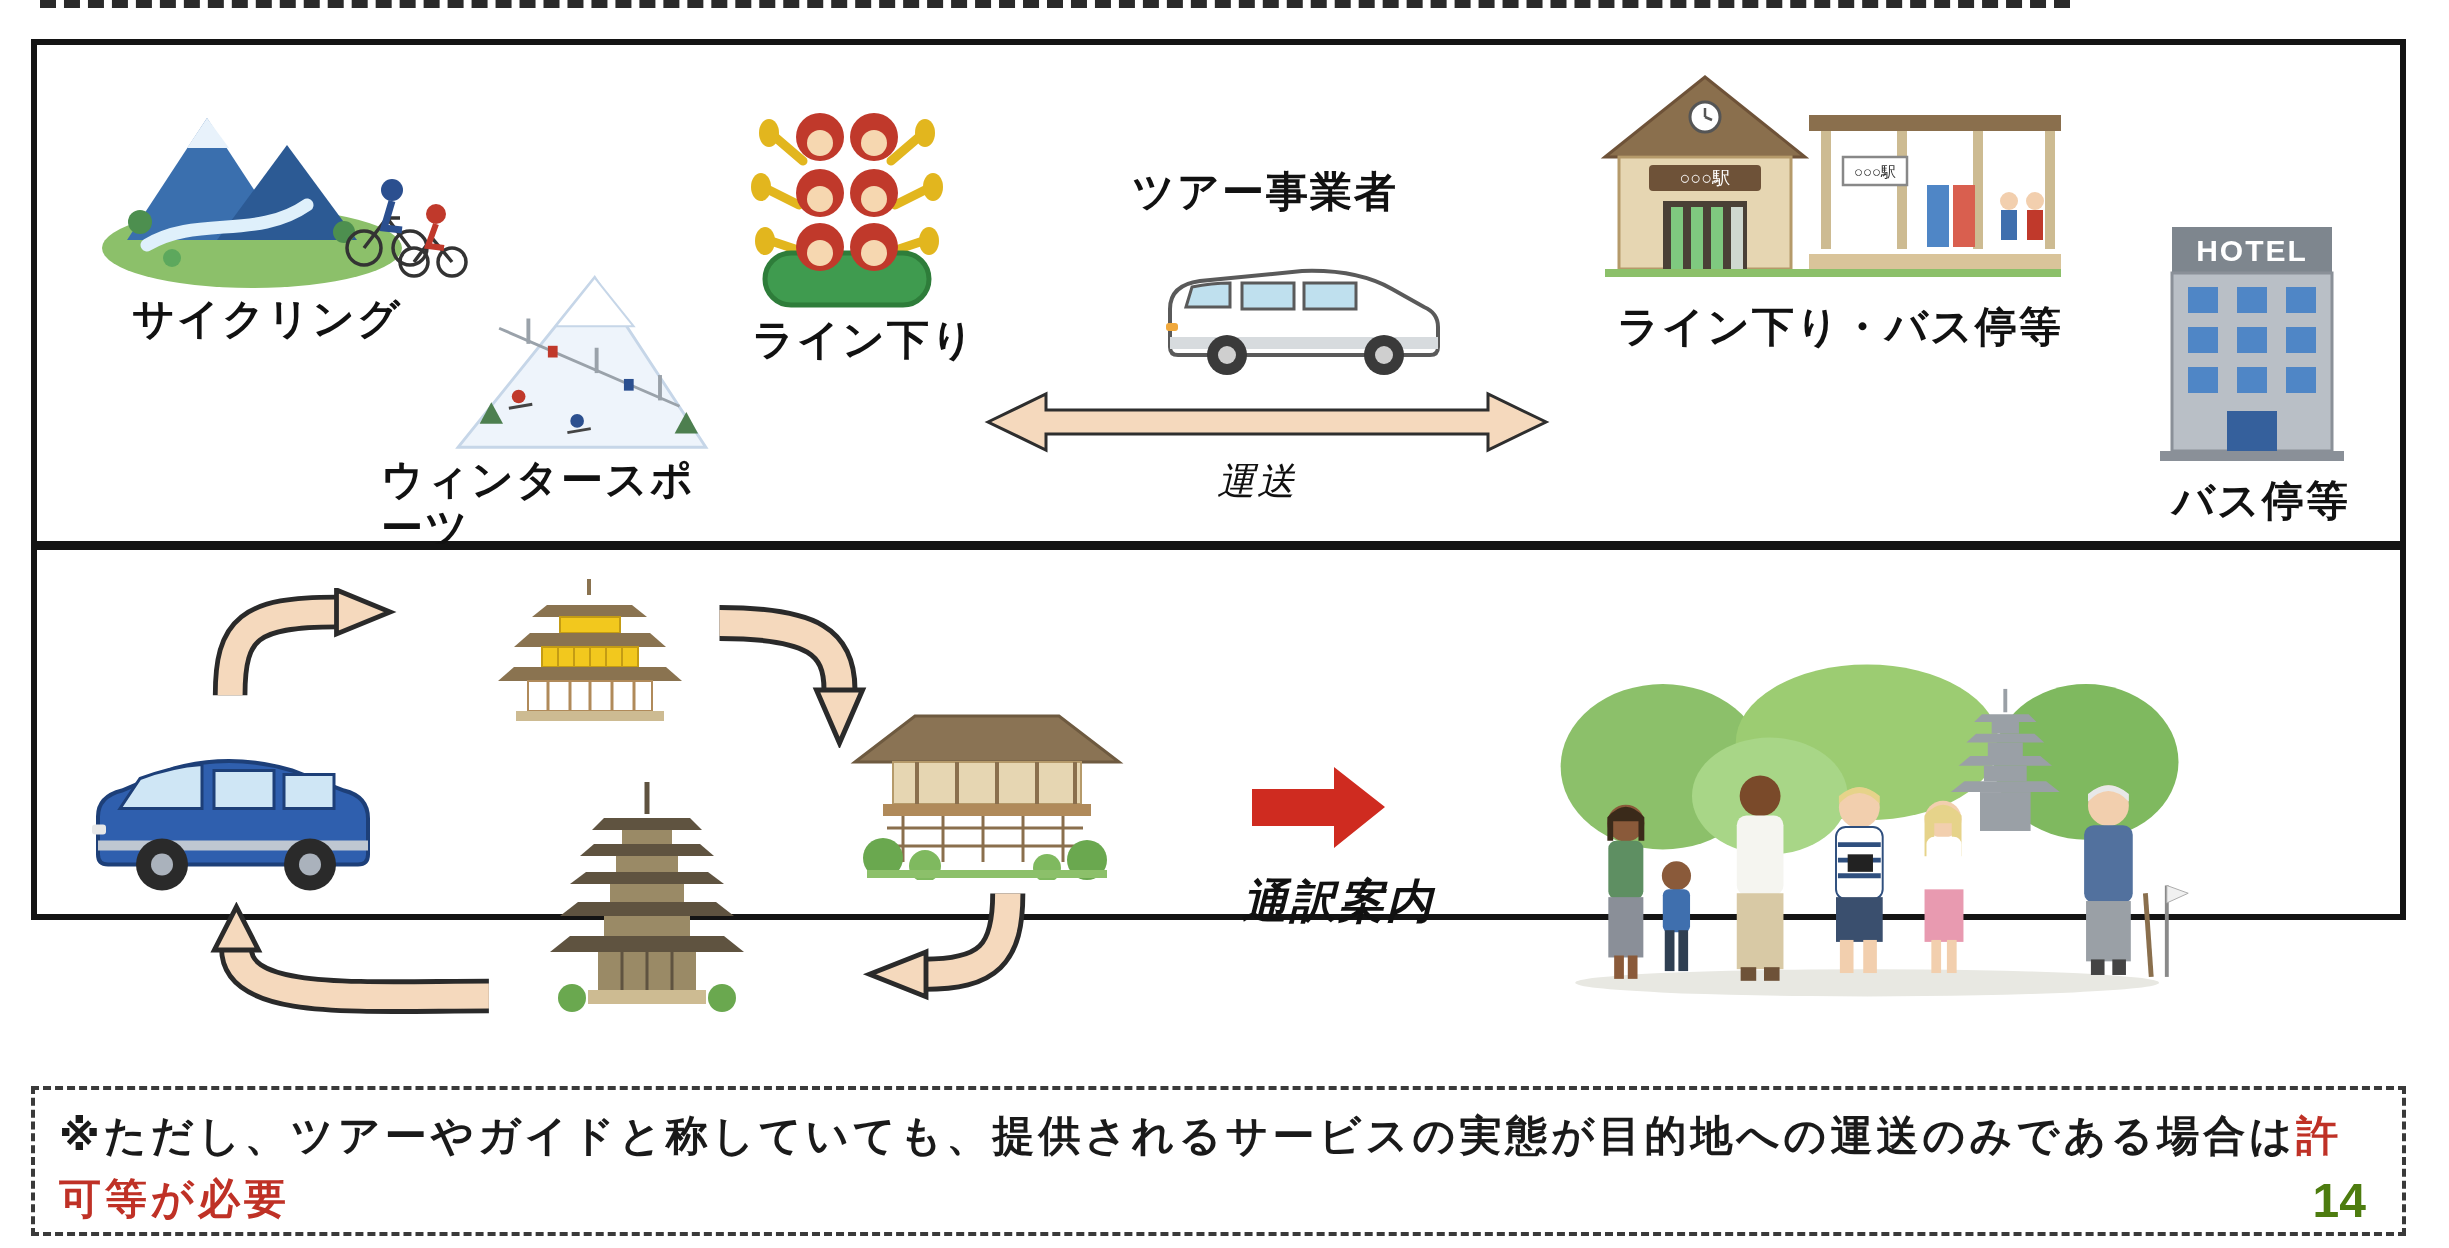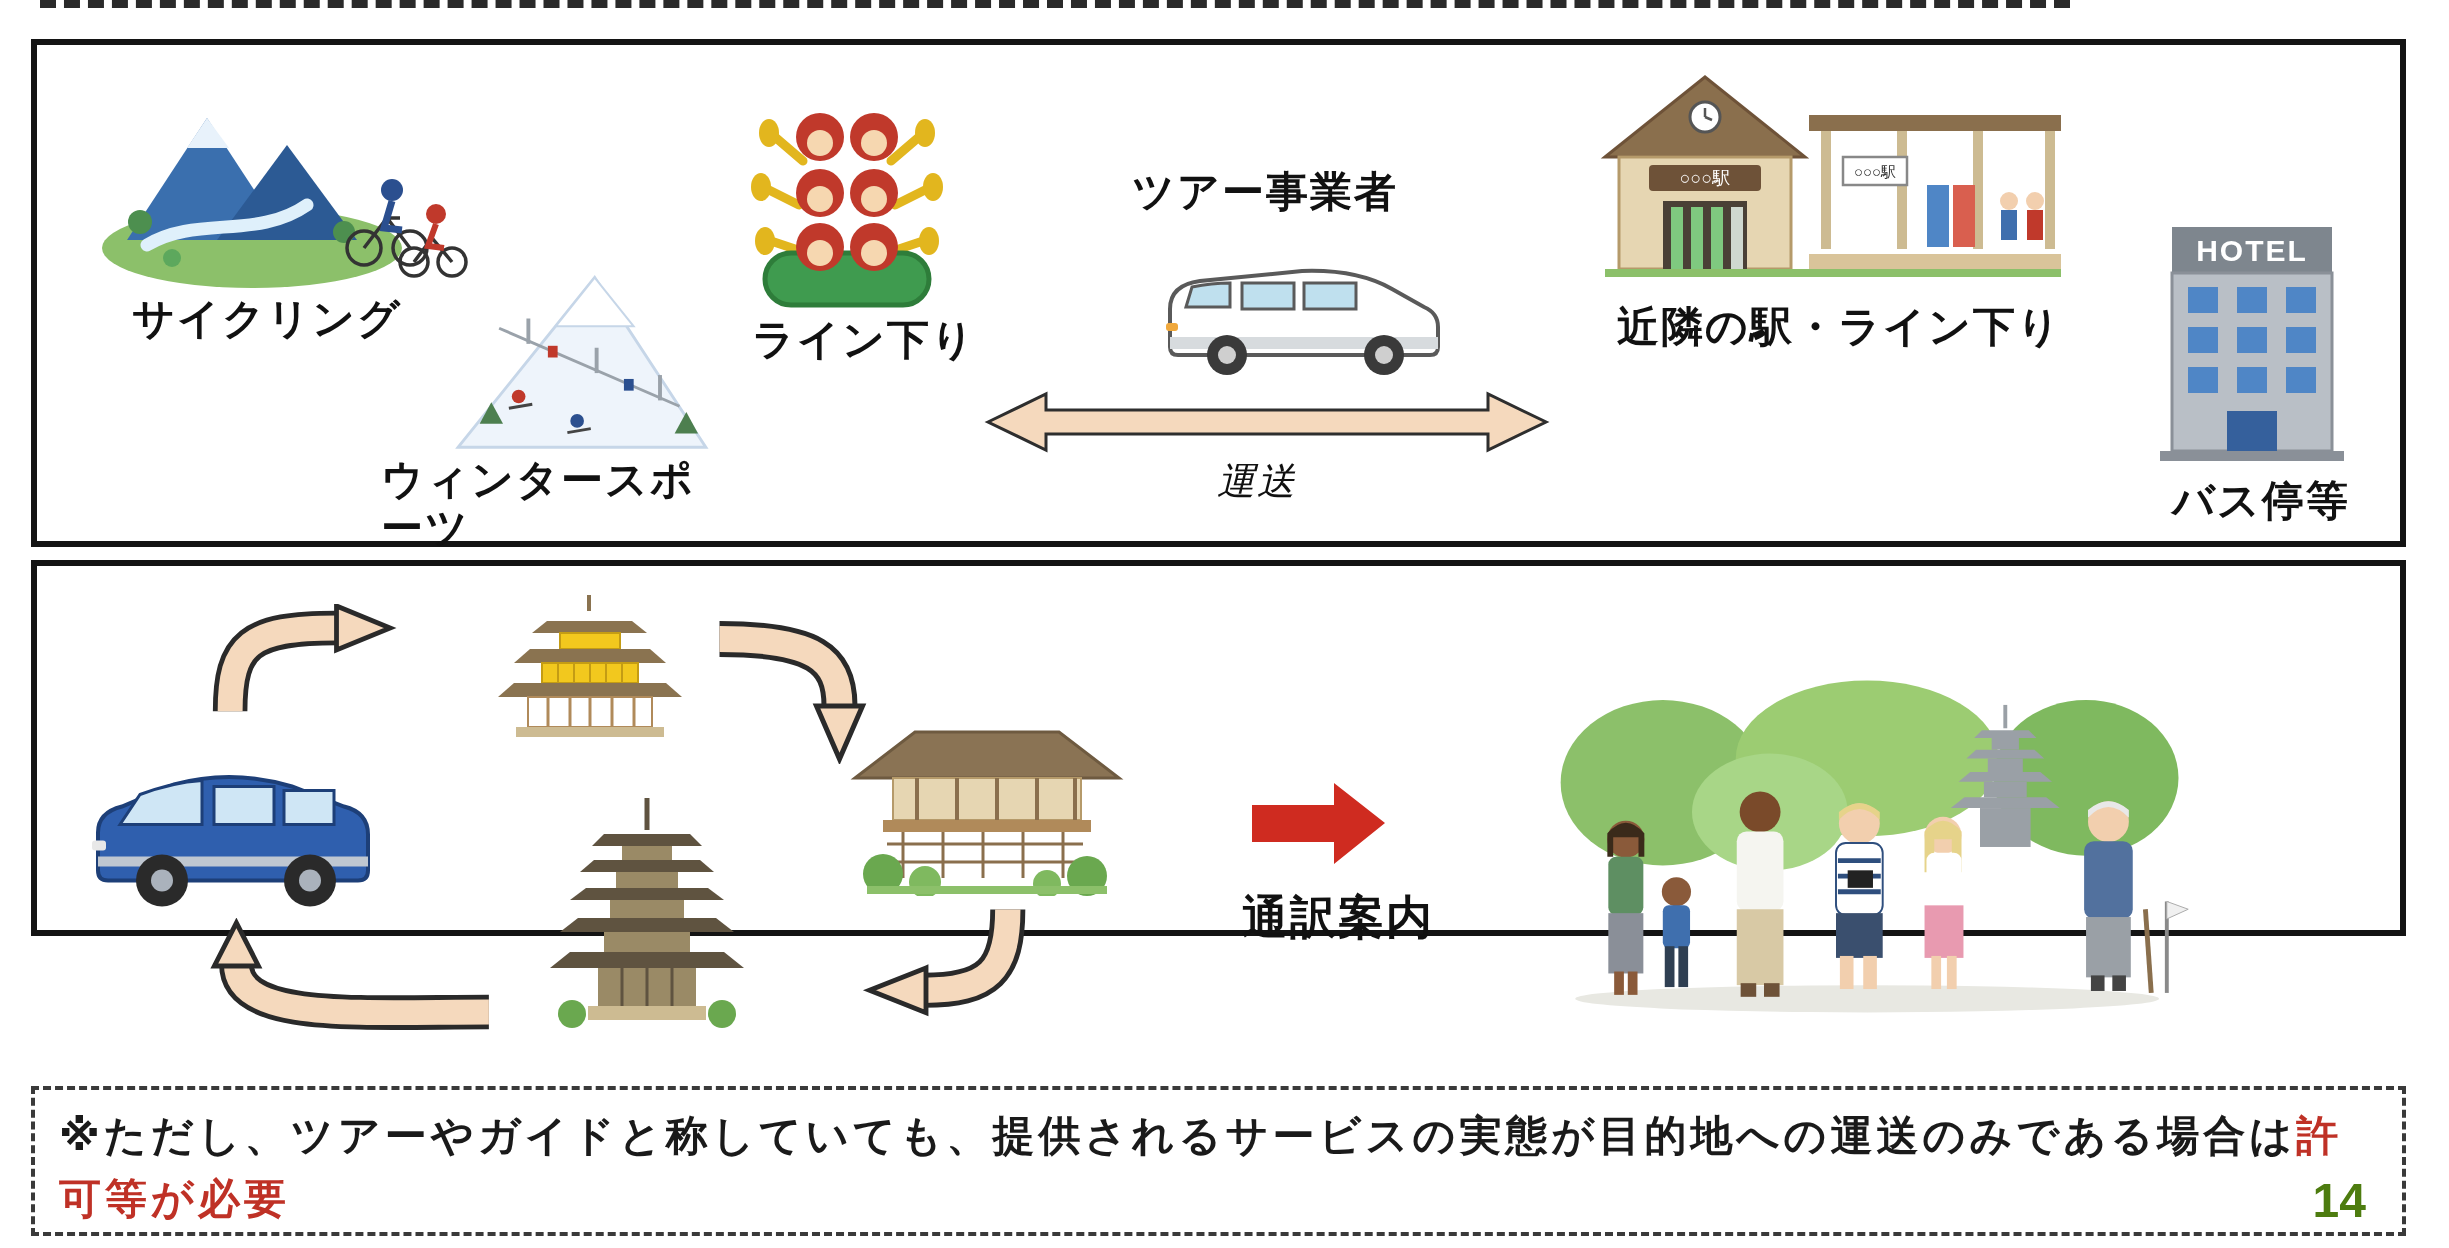--- a/index.html
+++ b/index.html
@@ -9,21 +9,21 @@
   }
   .top-dash{
     position:absolute;left:40px;top:0;width:2030px;height:0;
     border-top:8px dashed #2a2a2a;
   }
   .panel{
     position:absolute;left:31px;width:2375px;
     border:6px solid #141414;background:#fff;box-sizing:border-box;
   }
   .panel1{top:39px;height:508px;}
-  .panel2{top:560px;height:376px;}
+  .panel2{top:544px;height:376px;font-style:italic;}
   .abs{position:absolute;}
   .lbl{
     position:absolute;font-weight:bold;font-size:42px;letter-spacing:2px;
     color:#111;white-space:nowrap;line-height:1.15;
   }
   .lbl-regular{font-weight:500;font-size:38px;font-style:italic;}
   .winter-lbl{white-space:normal;width:356px;}
   .note-panel{
     position:absolute;left:31px;top:1086px;width:2375px;height:150px;
     border:4px dashed #3a3a3a;box-sizing:border-box;
@@ -178,21 +178,21 @@
         <text x="278" y="112" font-size="15" fill="#333" text-anchor="middle">○○○駅</text>
         <rect x="330" y="120" width="22" height="62" fill="#4f86c6"></rect>
         <rect x="356" y="120" width="22" height="62" fill="#d95f4f"></rect>
         <circle cx="412" cy="136" r="9" fill="#f2cfae"></circle>
           <rect x="404" y="145" width="16" height="30" fill="#3f6fae"></rect>
         <circle cx="438" cy="136" r="9" fill="#f2cfae"></circle>
           <rect x="430" y="145" width="16" height="30" fill="#c0392b"></rect>
         <rect x="8" y="204" width="456" height="8" fill="#8cc06a"></rect>
       </svg>
     </div>
-    <div class="lbl" style="left:1580px;top:258px;">近隣の駅・ライン下り</div>
+    <div class="lbl" style="left:1580px;top:258px;">ライン下り・バス停等</div>
 
     <div class="abs" style="left:2105px;top:170px;width:220px;height:250px;">
       <svg viewBox="0 0 220 250">
         <rect x="30" y="12" width="160" height="46" fill="#7e868e"></rect>
         <text x="110" y="46" font-size="30" font-weight="bold" fill="#ffffff" text-anchor="middle" letter-spacing="2">HOTEL</text>
         <rect x="30" y="58" width="160" height="178" fill="#b9bfc6" stroke="#8a9098" stroke-width="3"></rect>
         <g fill="#4f86c6">
           <rect x="46" y="72" width="30" height="26"></rect>
             <rect x="95" y="72" width="30" height="26"></rect>
             <rect x="144" y="72" width="30" height="26"></rect>

